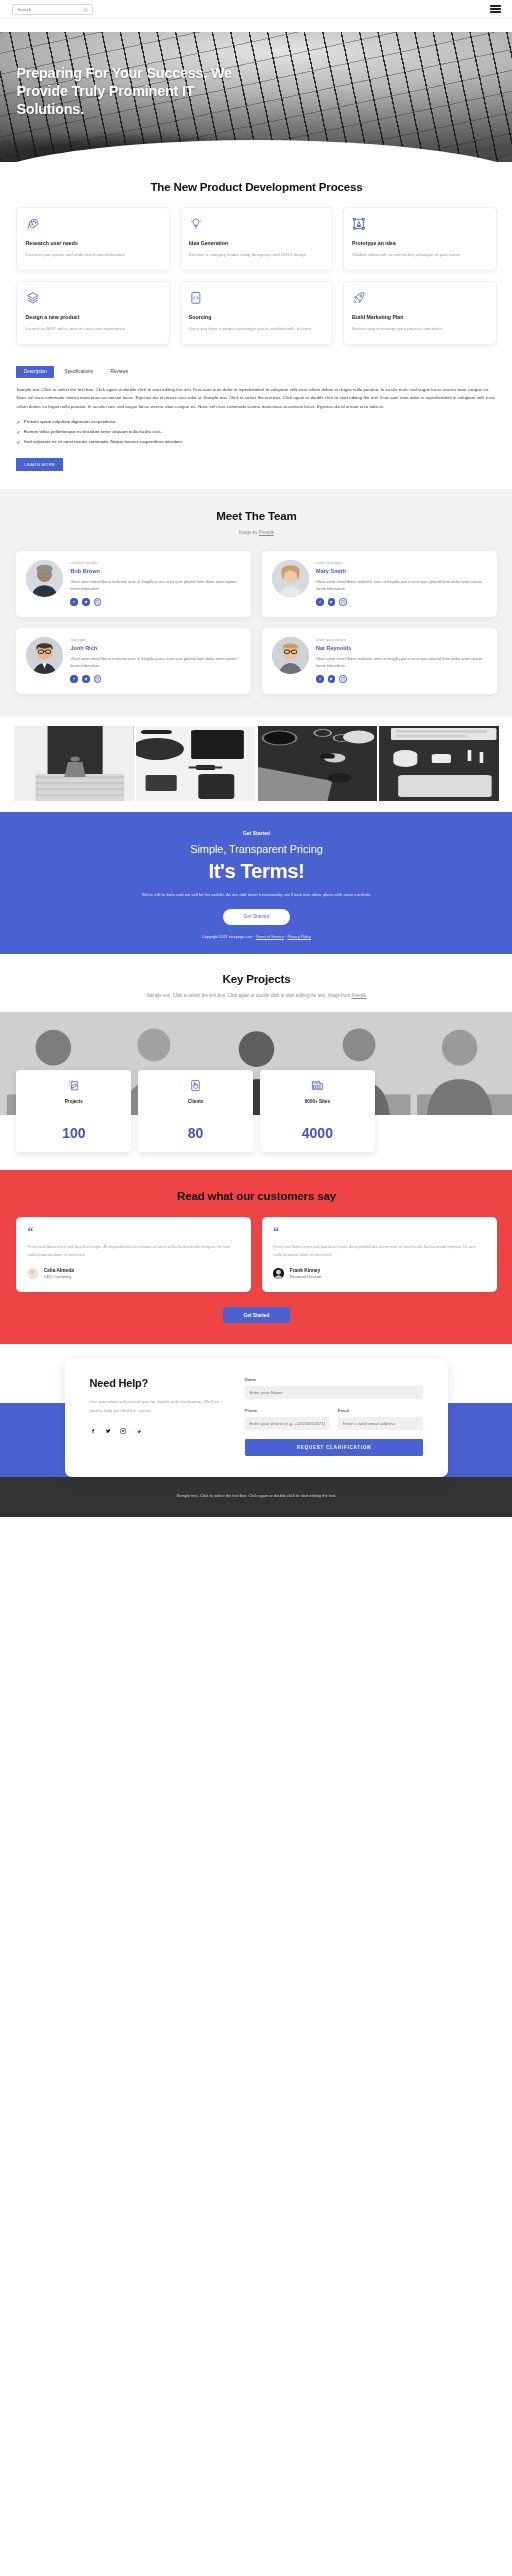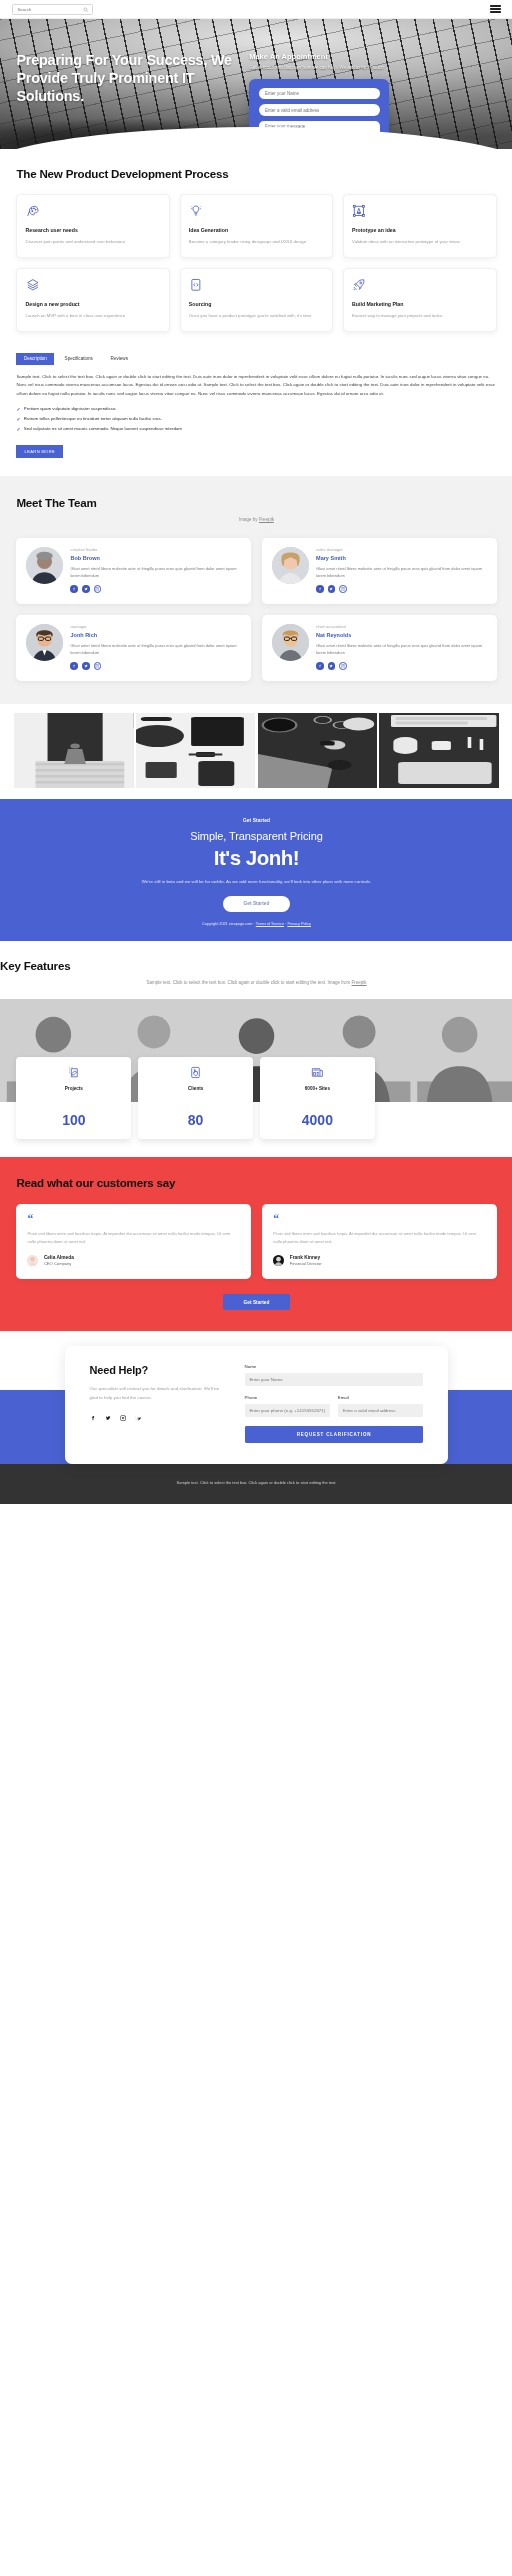--- a/index.html
+++ b/index.html
@@ -8,21 +8,21 @@
 
   
   .site-header{height:19px;background:#fff;display:flex;align-items:center;justify-content:space-between;padding:0 12.3px;border-bottom:0.7px solid #eee;}
   .search-box{position:relative;width:81px;height:11px;border:0.7px solid #d8d8d8;border-radius:1.4px;display:flex;align-items:center;padding:0 4.1px;background:#fff;}
   .search-box input{border:0;outline:0;font-size:4.4px;color:#555;width:100%;font-family:"Liberation Sans",sans-serif;background:transparent;}
   .search-icon{position:absolute;right:3.4px;top:2.1px;width:5.5px;height:5.5px;}
   .hamburger{width:11px;display:flex;flex-direction:column;gap:1.7px;cursor:pointer;}
   .hamburger i{display:block;height:1.4px;background:#222;border-radius:0.7px;}
 
   
-  .hero{position:relative;height:130px;overflow:hidden;background:#701a75;}
+  .hero{position:relative;height:130px;overflow:hidden;background:#701a75;margin-top:13px;}
   .hero-bg{position:absolute;inset:0;background:
       repeating-linear-gradient(78deg, rgba(20,20,20,.85) 0 1.4px, rgba(255,255,255,0) 1.4px 18px),
       repeating-linear-gradient(168deg, rgba(30,30,30,.35) 0 1px, rgba(255,255,255,0) 1px 20.5px),
       radial-gradient(ellipse 120% 80% at 55% 15%, #e4e4e4 0%, #b6b6b6 38%, #8a8a8a 62%, #4a4a4a 100%);
     filter:grayscale(1);}
   .hero-bg:after{content:"";position:absolute;left:0;right:0;bottom:0;height:33px;
     background:radial-gradient(ellipse 60% 130% at 25% 100%, rgba(15,15,15,.92) 0%, rgba(25,25,25,.55) 45%, rgba(0,0,0,0) 72%);}
   .hero-curve{position:absolute;left:-6%;bottom:-27px;width:112%;height:49px;background:#fff;border-radius:50% 50% 0 0 / 100% 100% 0 0;}
   .hero-inner{position:relative;padding:33px 16.4px 0 16.4px;display:flex;gap:6.8px;}
   .hero-left{width:226px;}
@@ -30,21 +30,21 @@
   .hero-right{width:226px;position:relative;}
   .hero-sub-title{color:#fff;font-size:7.5px;font-weight:700;margin-bottom:3.4px;text-shadow:0 0.7px 2.1px rgba(0,0,0,.4);}
   .hero-sub-text{color:#f0f0f0;font-size:4.6px;line-height:1.6;width:144px;text-shadow:0 0.7px 1.4px rgba(0,0,0,.5);}
   .hero-form{margin-top:6.8px;background:#4a61d1;border-radius:6.2px;padding:9px 9.6px;width:140px;box-shadow:0 4.1px 11px rgba(0,0,0,.2);}
   .hero-form input,.hero-form textarea{width:100%;border:0;outline:0;border-radius:8.2px;background:#fff;color:#999;font-size:4.5px;
      padding:3.4px 6.2px;margin-bottom:4.8px;font-family:"Liberation Sans",sans-serif;display:block;}
   .hero-form textarea{height:22.6px;resize:none;border-radius:4.8px;}
 
   
   .section{padding:18px 16.4px;}
-  .sec-title{text-align:left;font-size:11.6px;font-weight:700;line-height:1.25;letter-spacing:-0.2px;color:#111;}
+  .sec-title{text-align:center;font-size:11.6px;font-weight:700;line-height:1.25;letter-spacing:-0.2px;color:#111;}
   .sec-sub{text-align:center;font-size:4.5px;color:#8b8b8b;margin-top:5.5px;line-height:1.7;}
   .sec-sub a{color:#8b8b8b;}
 
   
   .cards{display:grid;grid-template-columns:repeat(3,1fr);gap:9.6px;margin-top:12.3px;}
   .card{background:#fff;border:0.7px solid #f0f0f0;border-radius:4.1px;box-shadow:0 1.4px 5.5px rgba(0,0,0,.055);padding:9px 8.2px 12.3px 8.2px;min-height:51px;}
   .card .ic{width:13.7px;height:13.7px;margin-bottom:7.5px;}
   .card h4{font-size:5.2px;font-weight:700;color:#1b1b1b;margin-bottom:4.8px;}
   .card p{font-size:4.3px;color:#9b9b9b;line-height:1.65;}
 
@@ -153,30 +153,20 @@
         <i></i>
       </div>
   </div>
 
   <div class="hero">
     <div class="hero-bg"></div>
     <div class="hero-inner">
       <div class="hero-left">
         <div class="hero-title">Preparing For Your Success, We Provide Truly Prominent IT Solutions.</div>
       </div>
-      <div class="hero-right">
-        <div class="hero-sub-title">Make An Appointment</div>
-        <div class="hero-sub-text">Get in touch and discover how we can help. We aim to be in touch</div>
-        <div class="hero-form">
-          <input placeholder="Enter your Name" style="">
-          <input placeholder="Enter a valid email address" style="">
-          <textarea placeholder="Enter your message" style=""></textarea>
-
-        </div>
-      </div>
     </div>
     <div class="hero-curve"></div>
   </div>
 
   <div class="section">
     <div class="sec-title">The New Product Development Process</div>
     <div class="cards">
 
       <div class="card">
         <svg class="ic" viewBox="0 0 24 24" fill="none" stroke="#3f56c0" stroke-width="1.4">
@@ -476,30 +466,30 @@
         <rect x="74" y="48" width="3" height="22" fill="#eee"></rect>
           <rect x="84" y="52" width="3" height="22" fill="#eee"></rect>
         <rect x="16" y="98" width="78" height="44" rx="4" fill="#dcdcdc"></rect>
       </svg>
     </div>
   </div>
 
   <div class="pricing">
     <div class="pr-eyebrow">Get Started</div>
     <div class="pr-h2">Simple, Transparent Pricing</div>
-    <div class="pr-h1">It's Jonh!</div>
+    <div class="pr-h1">It's Terms!</div>
     <div class="pr-p">We're still in beta and we will be for awhile. As we add more functionality, we'll look into other plans with more controls.</div>
     <button class="pr-btn">Get Started</button>
     <div class="pr-copy">
       <span>Copyright 2021 nicepage.com · </span><a href="#">Terms of Service</a><span> · </span><a href="#">Privacy Policy</a>
     </div>
   </div>
 
   <div class="kf-sec">
-    <div class="sec-title">Key Features</div>
+    <div class="sec-title">Key Projects</div>
     <div class="sec-sub" style="padding:0 82px;">
       <span>Sample text. Click to select the text box. Click again or double click to start editing the text. Image from </span><a href="#">Freepik</a>
     </div>
 
     <div class="kf-photo">
       <svg viewBox="0 0 750 150" width="100%" height="100%" preserveAspectRatio="none">
         <rect width="750" height="150" fill="#cfcfcf"></rect>
         <g fill="#9c9c9c">
           <rect x="10" y="120" width="140" height="30"></rect>
             <rect x="160" y="120" width="140" height="30"></rect>

